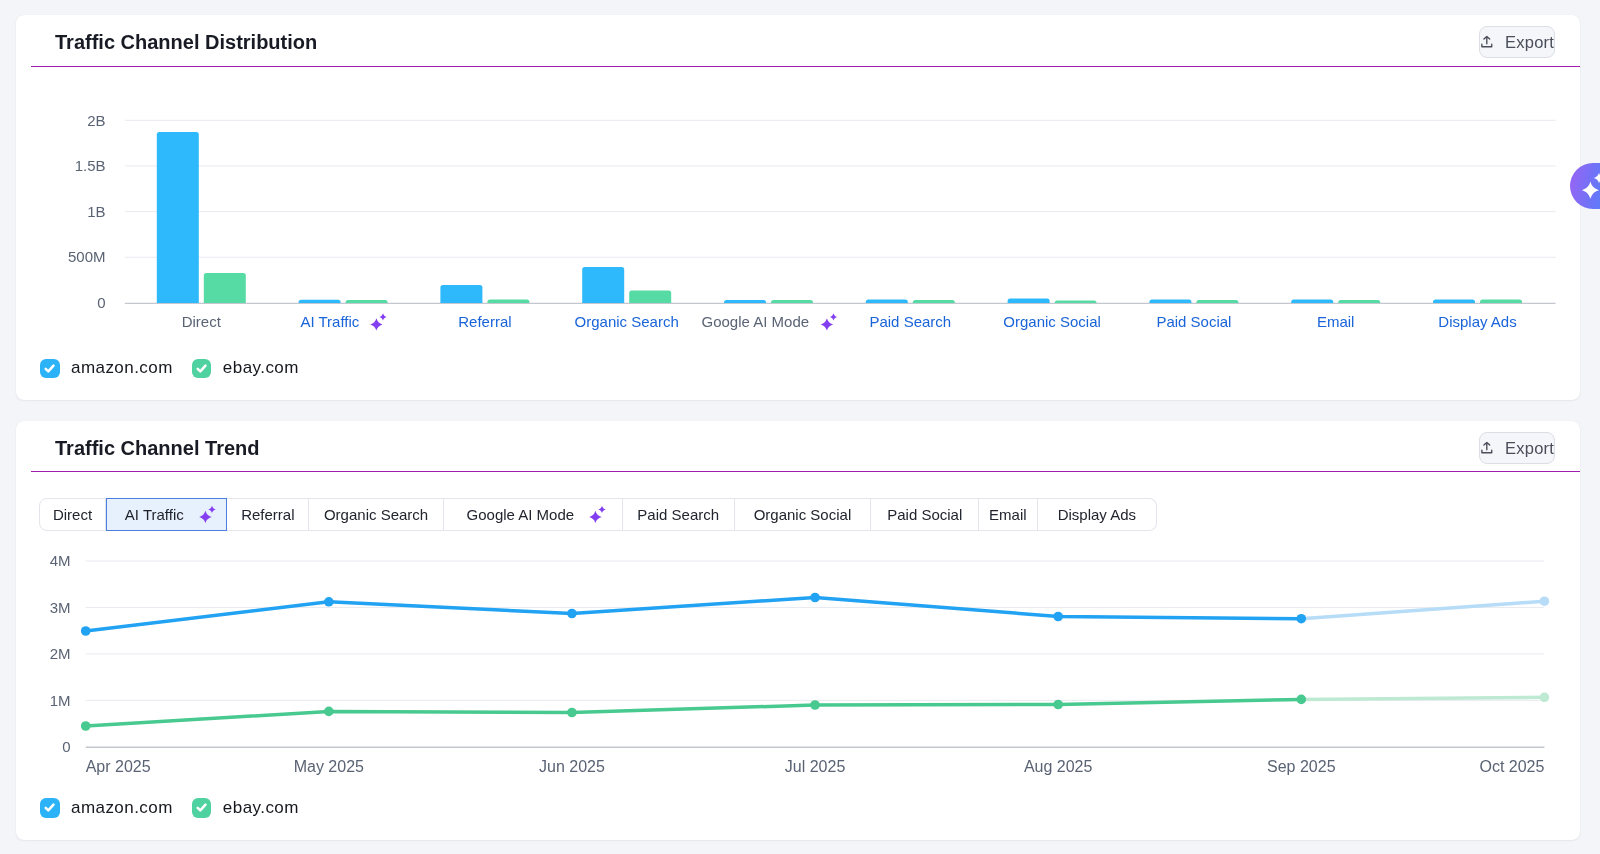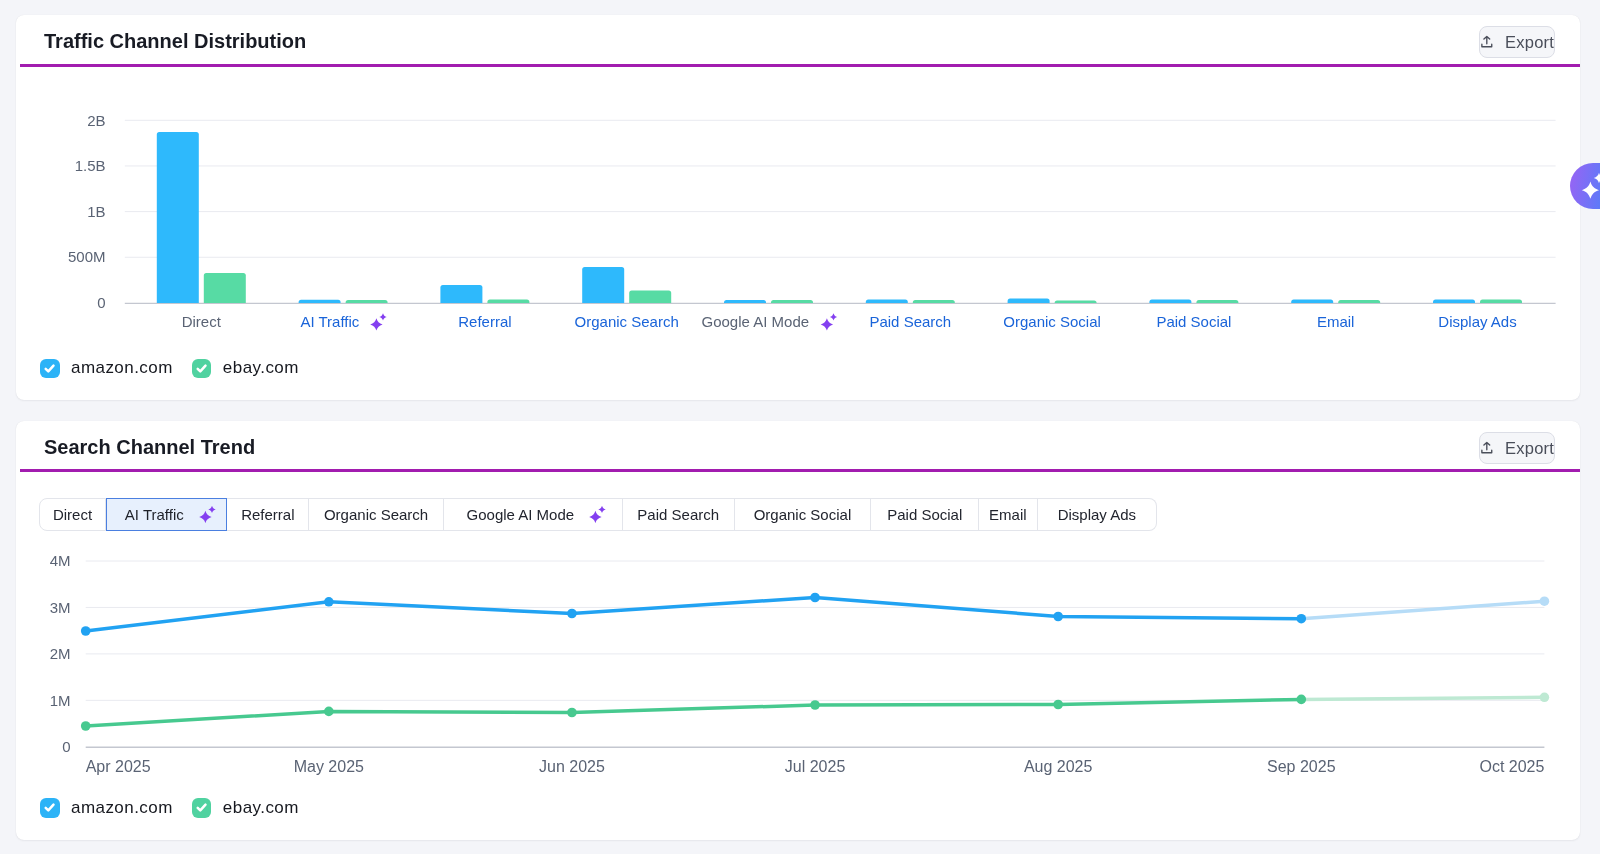--- a/index.html
+++ b/index.html
@@ -2,21 +2,21 @@
 <html><head>
 <meta charset="utf-8">
 <style>
   * { margin:0; padding:0; box-sizing:border-box; }
   html,body { width:1600px; height:854px; overflow:hidden; background:#F4F5F9;
     font-family:"Liberation Sans", sans-serif; position:relative; }
   .card { position:absolute; left:16px; background:#fff; border-radius:8px;
     box-shadow:0 1px 2px rgba(30,33,48,0.06), 0 0 1px rgba(30,33,48,0.10); }
   #card1 { top:15px; width:1564px; height:385px; }
   #card2 { top:421px; width:1564px; height:419px; }
-  .hdr { position:absolute; left:4px; top:0; right:0; height:51.5px; border-bottom:3px solid #a21caf; }
+  .hdr { position:absolute; left:15px; top:0; right:0; height:51.5px; border-bottom:1px solid #a21caf; }
   #card2 .hdr { height:51px; }
   .title { position:absolute; left:24px; top:50%; transform:translateY(calc(-50% + 2px));
     font-size:20px; font-weight:700; color:#181B24; letter-spacing:0; }
   .exportbtn { position:absolute; right:25px; top:11px; width:76px; height:32px;
     background:#F5F6F9; border:1px solid #DCDEE6; border-radius:8px;
     display:flex; align-items:center; justify-content:center; gap:11.5px;
     color:#4A4E5A; font-size:16.5px; letter-spacing:0.2px; }
   .legend { position:absolute; left:24px; display:flex; align-items:center; gap:19px; }
   .legitem { display:flex; align-items:flex-end; gap:11.5px; font-size:17px; letter-spacing:0.45px; color:#16181F; }
   .cb { width:19.5px; height:19.5px; border-radius:6px; display:flex; align-items:center; justify-content:center; }
@@ -100,21 +100,21 @@
     <div class="legitem"><span class="cb green">
           <svg width="13" height="13" viewBox="0 0 13 13">
             <path d="M2.7 6.8 L5.3 9.4 L10.5 3.6" stroke="#fff" stroke-width="2.5" fill="none" stroke-linecap="round" stroke-linejoin="round"></path>
           </svg>
         </span>ebay.com</div>
   </div>
 </div>
 
 <div class="card" id="card2">
   <div class="hdr">
-      <div class="title">Search Channel Trend</div>
+      <div class="title">Traffic Channel Trend</div>
     <div class="exportbtn" style="top:11px;"><svg width="18" height="18" viewBox="0 0 16 16" fill="none" stroke="#4A4E5A" stroke-width="1.6" stroke-linecap="round" stroke-linejoin="round">
           <path d="M8 10.2 V1.8 M4.6 4.6 L8 1.4 L11.4 4.6 M2.2 10.5 V13.6 H13.8 V10.5"></path>
         </svg>Export</div>
   </div>
   <div class="tabs" id="tabrow">
       <div class="tab" style="width: 67.4px;">Direct</div>
       <div class="tab sel" style="width: 121.2px;">AI Traffic<svg width="17" height="17" viewBox="0 0 17 17">
           <g transform="translate(0,0)">
             <path fill="#8440F0" d="M6.4 4.7 C7.392 8.11 9.190000000000001 9.908 12.600000000000001 10.9 C9.190000000000001 11.892000000000001 7.392 13.690000000000001 6.4 17.1 C5.408 13.690000000000001 3.6100000000000003 11.892000000000001 0.20000000000000018 10.9 C3.6100000000000003 9.908 5.408 8.11 6.4 4.7 Z"></path>
             <path fill="#8440F0" d="M13 -0.30000000000000027 C13.592 1.7349999999999999 14.665 2.808 16.7 3.4 C14.665 3.992 13.592 5.0649999999999995 13 7.1 C12.408 5.0649999999999995 11.335 3.992 9.3 3.4 C11.335 2.808 12.408 1.7349999999999999 13 -0.30000000000000027 Z"></path>

